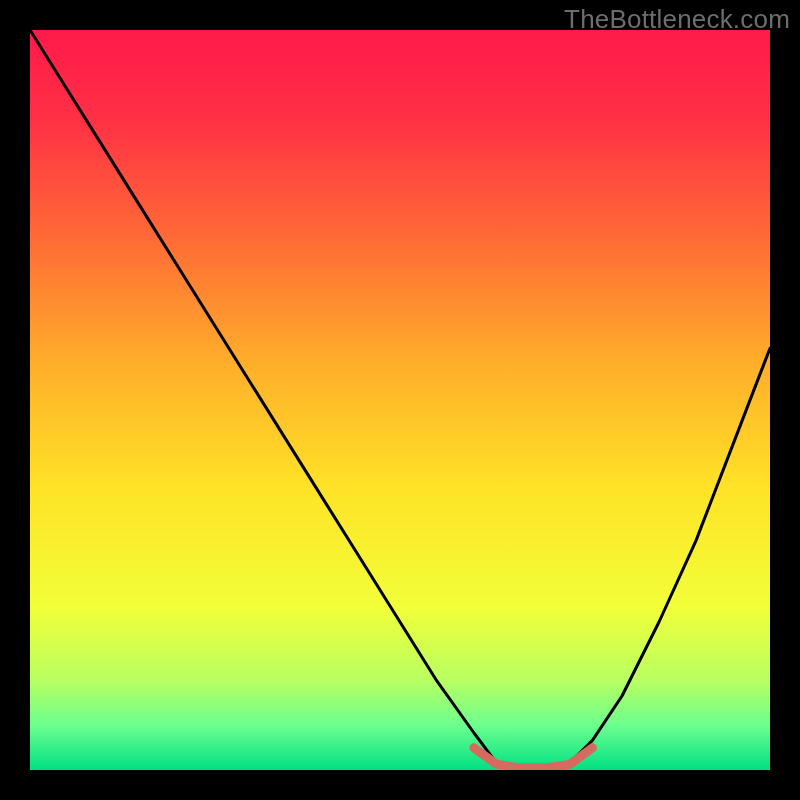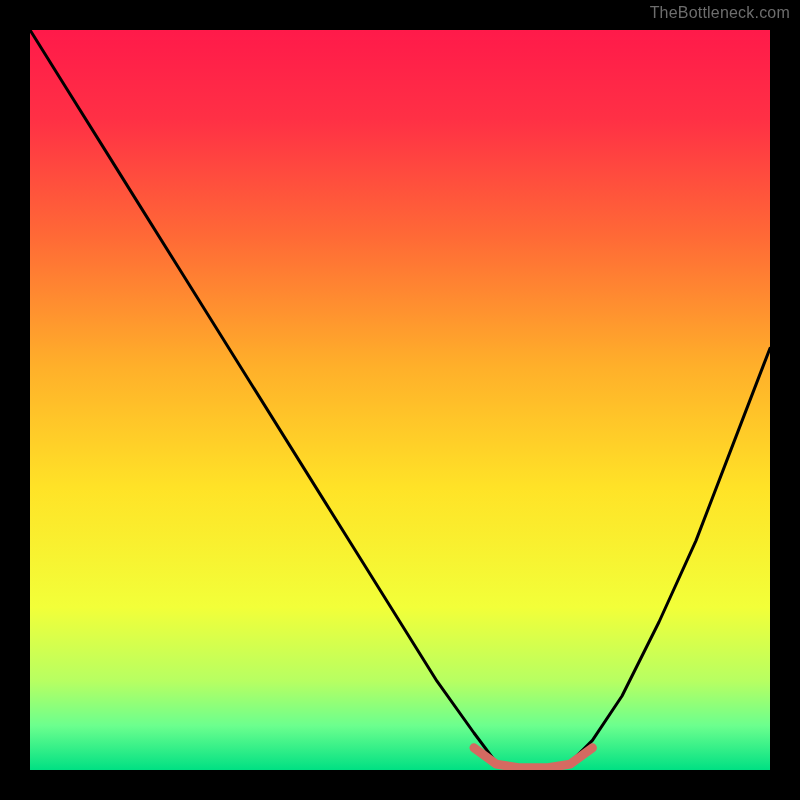--- a/index.html
+++ b/index.html
@@ -23,21 +23,21 @@
     left: 0;
     top: 0;
     width: 740px;
     height: 740px;
   }
   .watermark {
     position: absolute;
     top: 4px;
     right: 10px;
     font-family: Arial, Helvetica, sans-serif;
-    font-size: 16px;
+    font-size: 26px;
     color: #6d6d6d;
     font-weight: 500;
     letter-spacing: 0.2px;
     user-select: none;
   }
 </style>
 </head>
 <body>
 
 <div class="frame">

